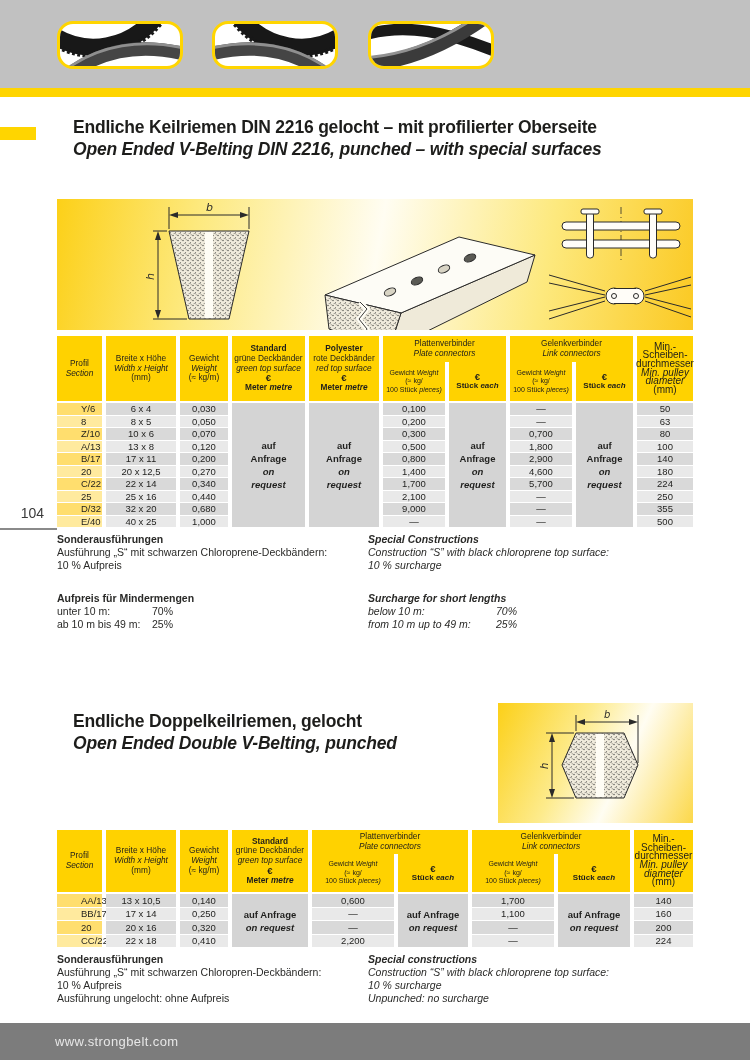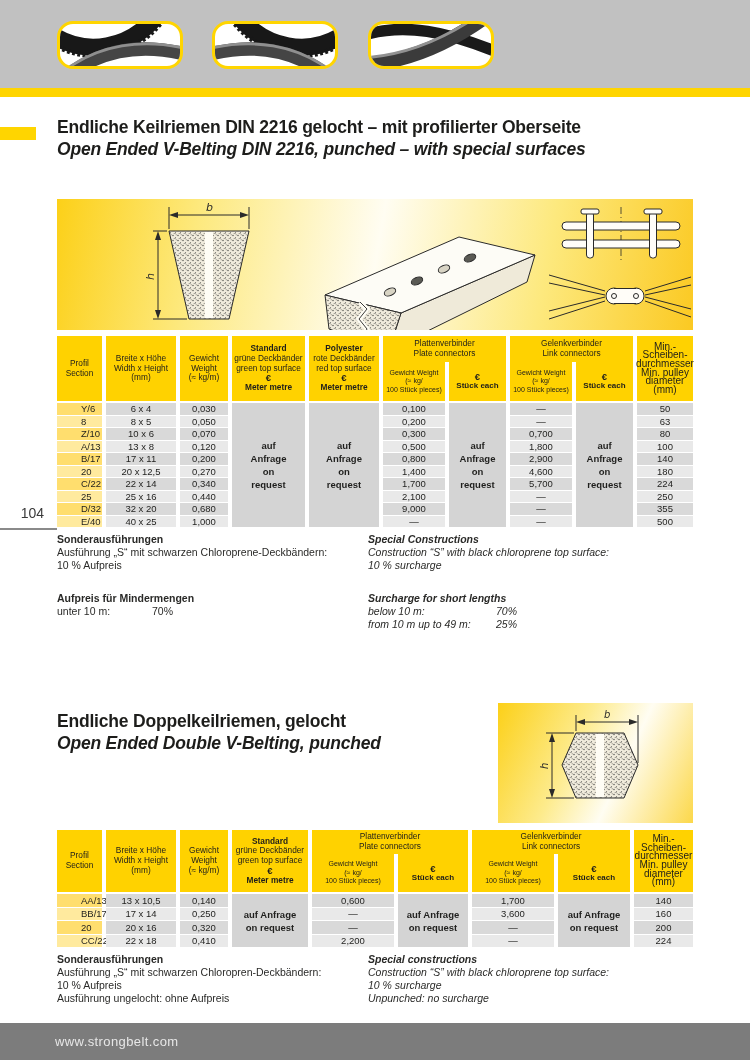--- a/index.html
+++ b/index.html
@@ -9,21 +9,21 @@
 
   
   .top-band{left:0;top:0;width:750px;height:88px;background:#c1c1c1;}
   .capsule{position:absolute;top:21px;width:126px;height:48px;background:#fff;
            border:3px solid #ffd500;border-radius:16px;overflow:hidden;box-sizing:border-box;}
   .cap1{left:57px;} .cap2{left:212px;} .cap3{left:368px;}
   .ybar{left:0;top:88px;width:750px;height:9px;background:#ffd500;}
 
   
   .marker{left:0;top:127px;width:36px;height:13px;background:#ffd500;}
-  .titleblock{left:57px;width:660px;}
+  .titleblock{left:73px;width:660px;}
   .tb1{top:116px;} .tb2{top:710px;}
   .title-de{font-size:17.5px;line-height:22px;font-weight:700;color:#1d1d1b;letter-spacing:-0.2px;}
   .title-en{font-size:17.5px;line-height:22px;font-weight:700;font-style:italic;color:#1d1d1b;letter-spacing:-0.2px;}
 
   
   .diag1{left:57px;top:199px;width:636px;height:131px;
          background:linear-gradient(100deg,#fcd018 0%,#fde97e 22%,#fffdf2 50%,#fde97e 76%,#fbc922 100%);}
   .diag2{left:498px;top:703px;width:195px;height:120px;
          background:linear-gradient(115deg,#fcd018 0%,#fdeb8c 38%,#fffdf2 62%,#fcd84a 100%);}
 
@@ -41,21 +41,21 @@
   .gsub{display:grid;column-gap:4px;flex:1;}
   .gsub1,.gsub2{grid-template-columns:62px 57px;}
   .gsubA{grid-template-columns:82px 70px;} .gsubB{grid-template-columns:82px 72px;}
   .gsc{background:#ffd200;color:#1d1d1b;display:flex;flex-direction:column;align-items:center;
        justify-content:center;text-align:center;font-size:7px;line-height:8.6px;}
   .p1{grid-column:1}.p2{grid-column:2}.p3{grid-column:3}.p4{grid-column:4}.p5{grid-column:5}
   .g67{grid-column:6 / span 2}.g89{grid-column:8 / span 2}.p10{grid-column:10}
   .g56{grid-column:5 / span 2}.g78{grid-column:7 / span 2}.p9{grid-column:9}
   .euro{font-weight:700;font-size:9.5px;line-height:10px;}
   .minc{font-size:10px;line-height:8.6px;}
-  .it{}
+  .it{font-style:italic;}
   b{font-weight:700;text-align:center;}
 
   .tbody{display:grid;column-gap:4px;row-gap:1px;}
   .t1b{left:57px;top:403px;width:636px;grid-template-columns:45px 70px 48px 73px 70px 62px 57px 62px 57px 56px;grid-auto-rows:11.5px;}
   .t2b{left:57px;top:894px;width:636px;grid-template-columns:45px 70px 48px 76px 82px 70px 82px 72px 59px;grid-auto-rows:12.5px;}
   .trow{display:contents;}
   .mwrap{display:contents;}
   .cell{display:flex;align-items:center;justify-content:center;font-size:9.5px;color:#1f1f1d;}
   .pcell{justify-content:flex-start;padding-left:24px;}
   .k1{grid-column:1}.k2{grid-column:2}.k3{grid-column:3}.k5{grid-column:5}
@@ -389,20 +389,21 @@
   <div>10 % Aufpreis</div>
 </div>
 <div class="abs notes itblock n1en">
   <div class="nb">Special Constructions</div>
   <div>Construction “S” with black chloroprene top surface:</div>
   <div>10 % surcharge</div>
 </div>
 <div class="abs notes s1de">
   <div class="nb">Aufpreis für Mindermengen</div>
   <div><span class="sl1">unter 10 m:</span><span>70%</span></div>
+  <div><span class="sl1">ab 10 m bis 49 m:</span><span>25%</span></div>
 </div>
 <div class="abs notes itblock s1en">
   <div class="nb">Surcharge for short lengths</div>
   <div><span class="sl2">below 10 m:</span><span>70%</span></div>
   <div><span class="sl2">from 10 m up to 49 m:</span><span>25%</span></div>
 </div>
 
 <div class="abs titleblock tb2">
   <div class="title-de">Endliche Doppelkeilriemen, gelocht</div>
   <div class="title-en">Open Ended Double V-Belting, punched</div>
@@ -524,21 +525,21 @@
     <div class="cell dcell k3">0,140</div>
     <div class="cell dcell k5">0,600</div>
     <div class="cell dcell k7">1,700</div>
     <div class="cell dcell k9">140</div>
   </div>
   <div class="trow">
     <div class="cell pcell k1">BB/17</div>
     <div class="cell dcell k2">17 x 14</div>
     <div class="cell dcell k3">0,250</div>
     <div class="cell dcell k5">—</div>
-    <div class="cell dcell k7">3,600</div>
+    <div class="cell dcell k7">1,100</div>
     <div class="cell dcell k9">160</div>
   </div>
   <div class="trow">
     <div class="cell pcell k1">20</div>
     <div class="cell dcell k2">20 x 16</div>
     <div class="cell dcell k3">0,320</div>
     <div class="cell dcell k5">—</div>
     <div class="cell dcell k7">—</div>
     <div class="cell dcell k9">200</div>
   </div>

